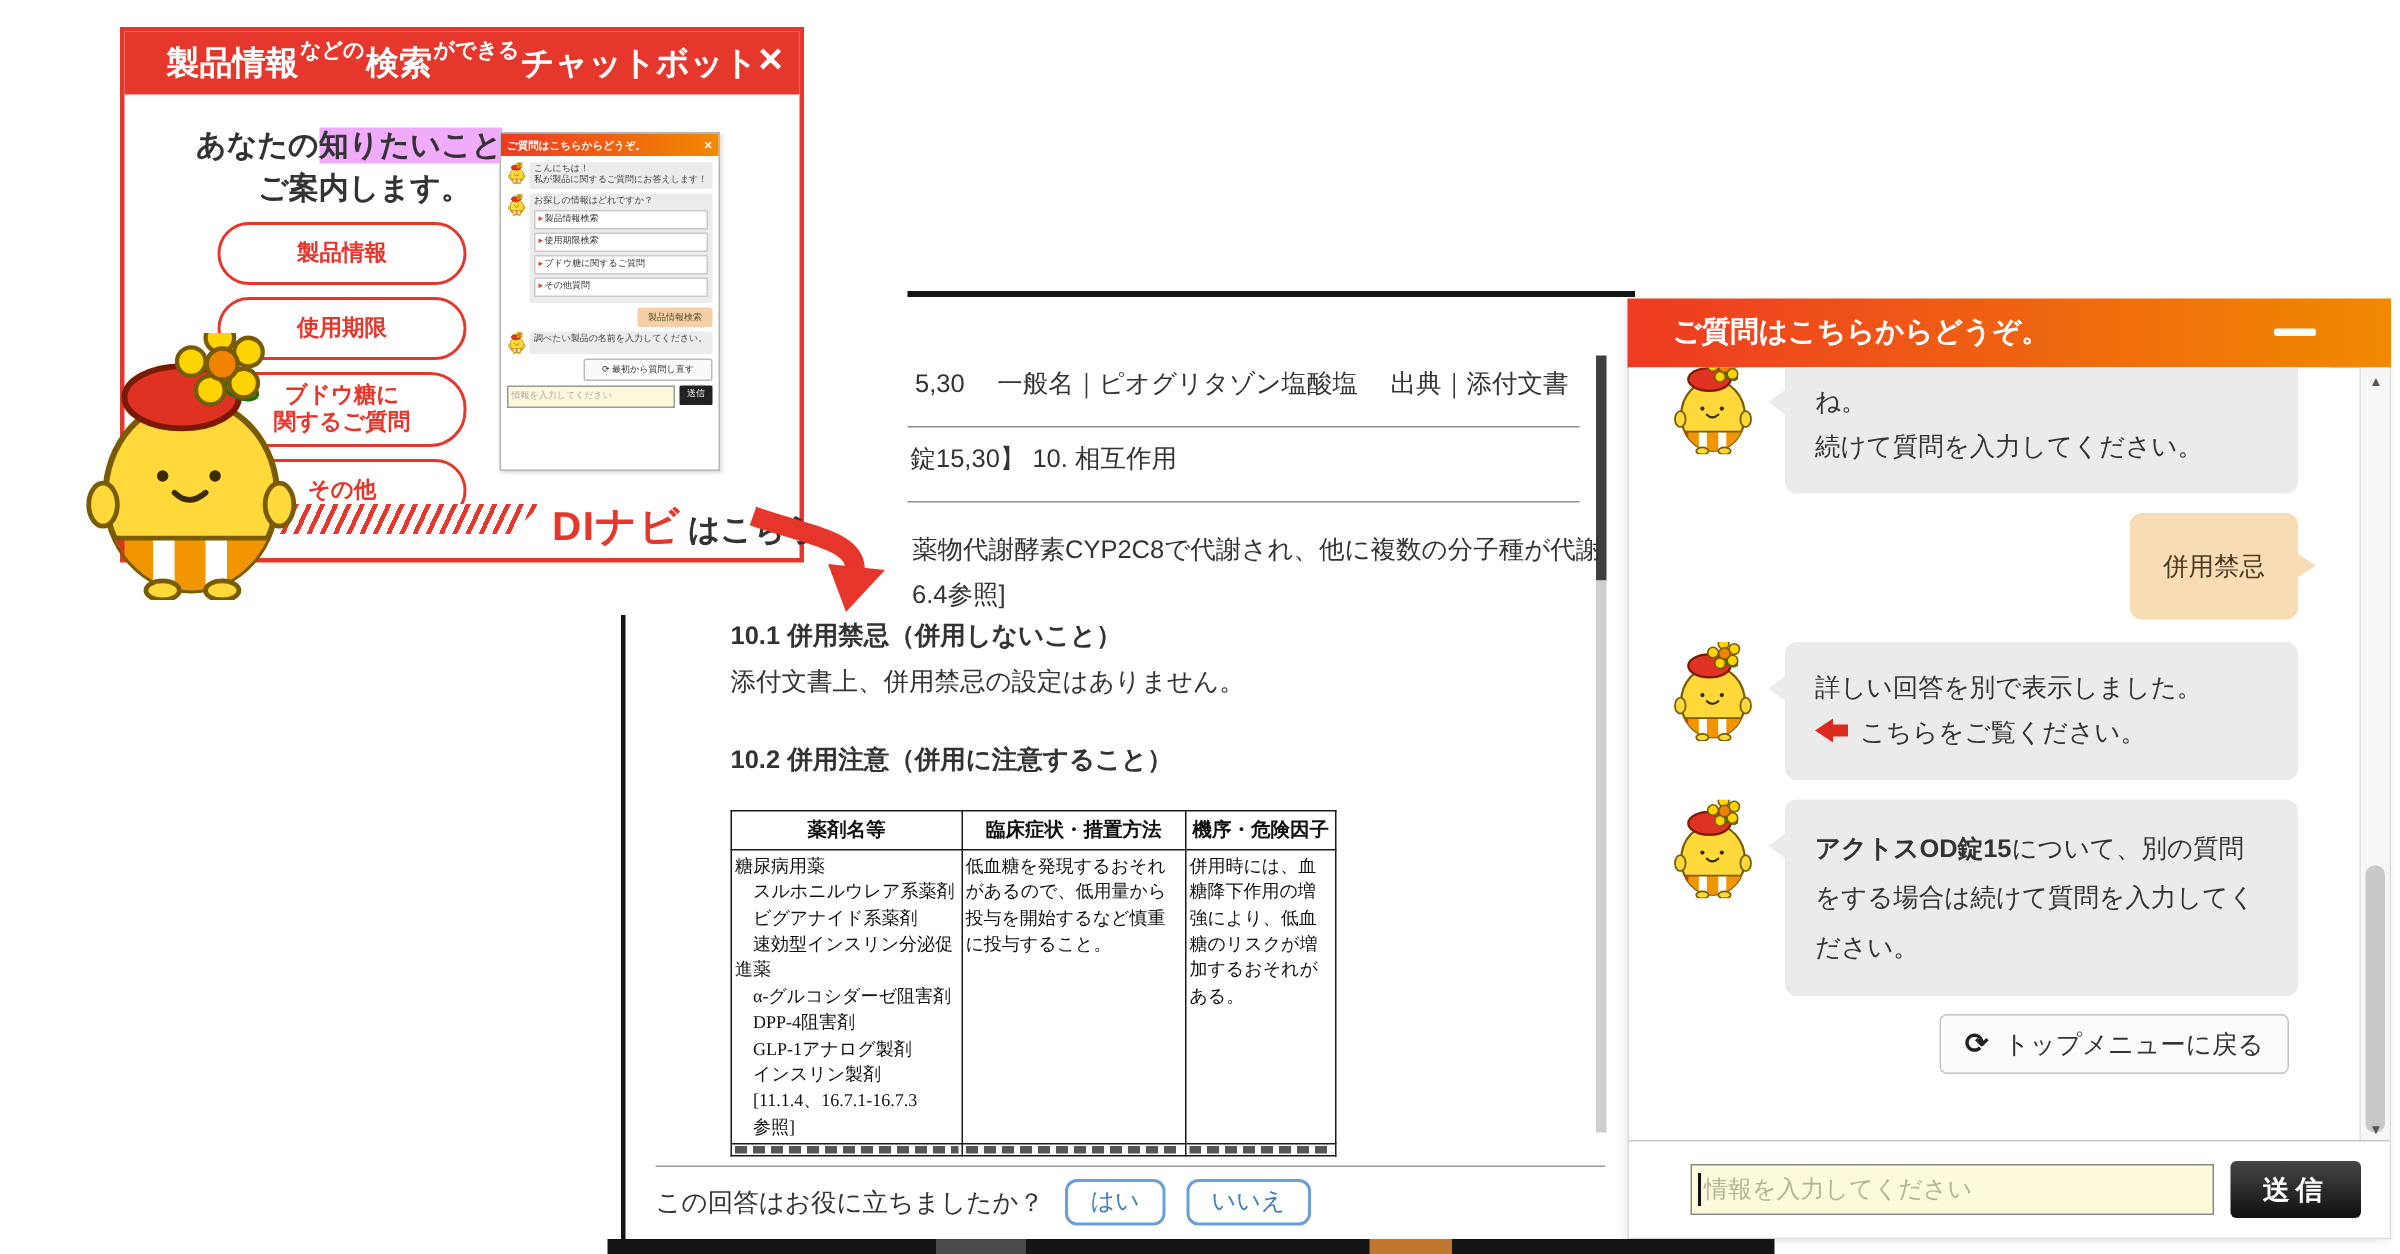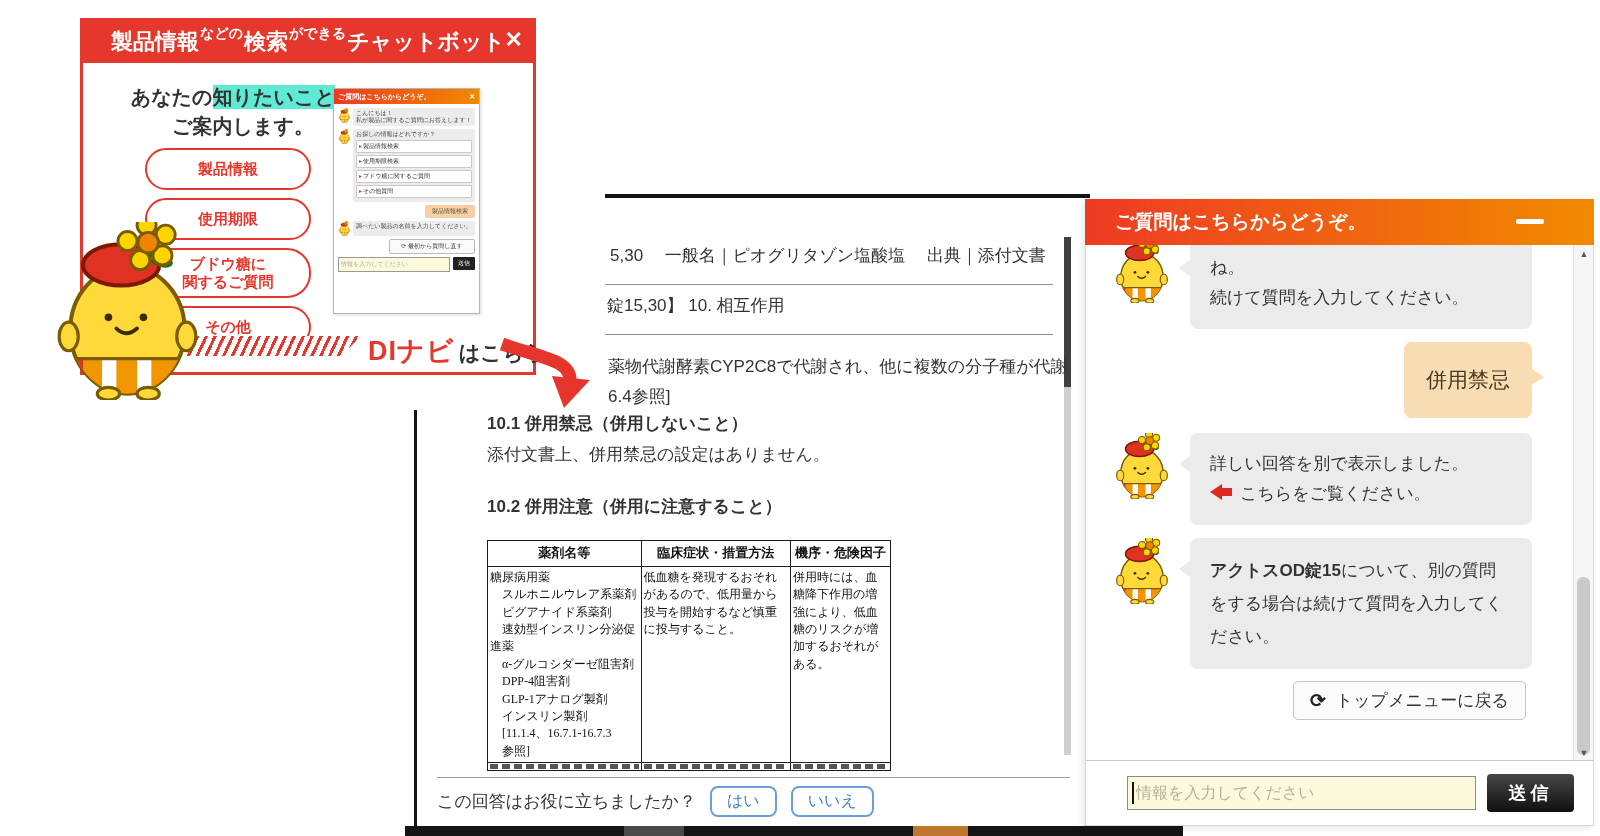--- a/index.html
+++ b/index.html
@@ -11,21 +11,21 @@
   
   .promo-card{left:80px;top:18px;width:450px;height:351px;background:#fff;
               border:3px solid #e6372c;z-index:40;}
   .promo-header{position:absolute;left:0;top:0;right:0;height:42px;background:#e6372c;color:#fff;
                 display:flex;align-items:center;justify-content:center;font-weight:bold;}
   .promo-header .big{font-size:22px;}
   .promo-header .small{font-size:14px;margin:0 1px 16px 1px;}
   .promo-close-red{position:absolute;right:10px;top:6px;color:#fff;font-size:22px;font-weight:bold;}
   .promo-intro{position:absolute;left:26px;top:62px;width:268px;text-align:center;
                font-size:20px;font-weight:bold;line-height:29px;color:#333;}
-  .hl{background:#5eead4;padding:1px 0;margin-top:12px;}
+  .hl{background:#f0abfc;padding:1px 0;margin-top:12px;}
   .pill-col{position:absolute;left:62px;top:127px;width:166px;}
   .pill{border:2px solid #e6372c;border-radius:24px;color:#e6372c;font-weight:bold;font-size:15px;
         text-align:center;background:#fff;margin-bottom:8px;display:flex;align-items:center;
         justify-content:center;line-height:18px;cursor:pointer;}
   .pill-1,.pill-2,.pill-4{height:38px;}
   .pill-3{height:46px;}
   .hatch{left:143px;top:336px;width:218px;height:20px;z-index:41;
          background:repeating-linear-gradient(115deg,#e6372c 0 3px,#ffffff 3px 8px);
          clip-path:polygon(0 0,100% 0,91% 100%,0 100%);}
   .navi{left:368px;top:333px;z-index:41;white-space:nowrap;}
@@ -117,21 +117,21 @@
   .msg-row{display:flex;align-items:flex-start;}
   .avatar{width:60px;height:66px;flex:0 0 60px;margin-right:18px;}
   .bubble{position:relative;background:#ebebeb;border-radius:8px;padding:16px 20px;
           font-size:17px;line-height:30px;color:#333;width:364px;box-sizing:border-box;}
   .bubble .tail{position:absolute;left:-11px;top:22px;width:0;height:0;
                 border-top:9px solid transparent;border-bottom:9px solid transparent;
                 border-right:12px solid #ebebeb;}
   .msg1{margin-top:-8px;}
   .user-row{display:flex;justify-content:flex-end;margin-top:13px;}
   .user-bubble{position:relative;background:#f8dcb4;border-radius:8px;padding:24px 22px;
-               font-size:21px;color:#4a3a20;}
+               font-size:17px;color:#4a3a20;}
   .user-bubble .tail{position:absolute;right:-12px;top:26px;width:0;height:0;
                      border-top:9px solid transparent;border-bottom:9px solid transparent;
                      border-left:14px solid #f8dcb4;}
   .msg2{margin-top:15px;}
   .msg3{margin-top:13px;}
   .msg3 .bubble{line-height:33px;}
   .back-arrow{display:inline-block;position:relative;width:24px;height:14px;margin-right:6px;}
   .back-arrow::before{content:"";position:absolute;left:0;top:-1px;width:0;height:0;
                       border-top:8px solid transparent;border-bottom:8px solid transparent;
                       border-right:12px solid #dd2a1e;}

